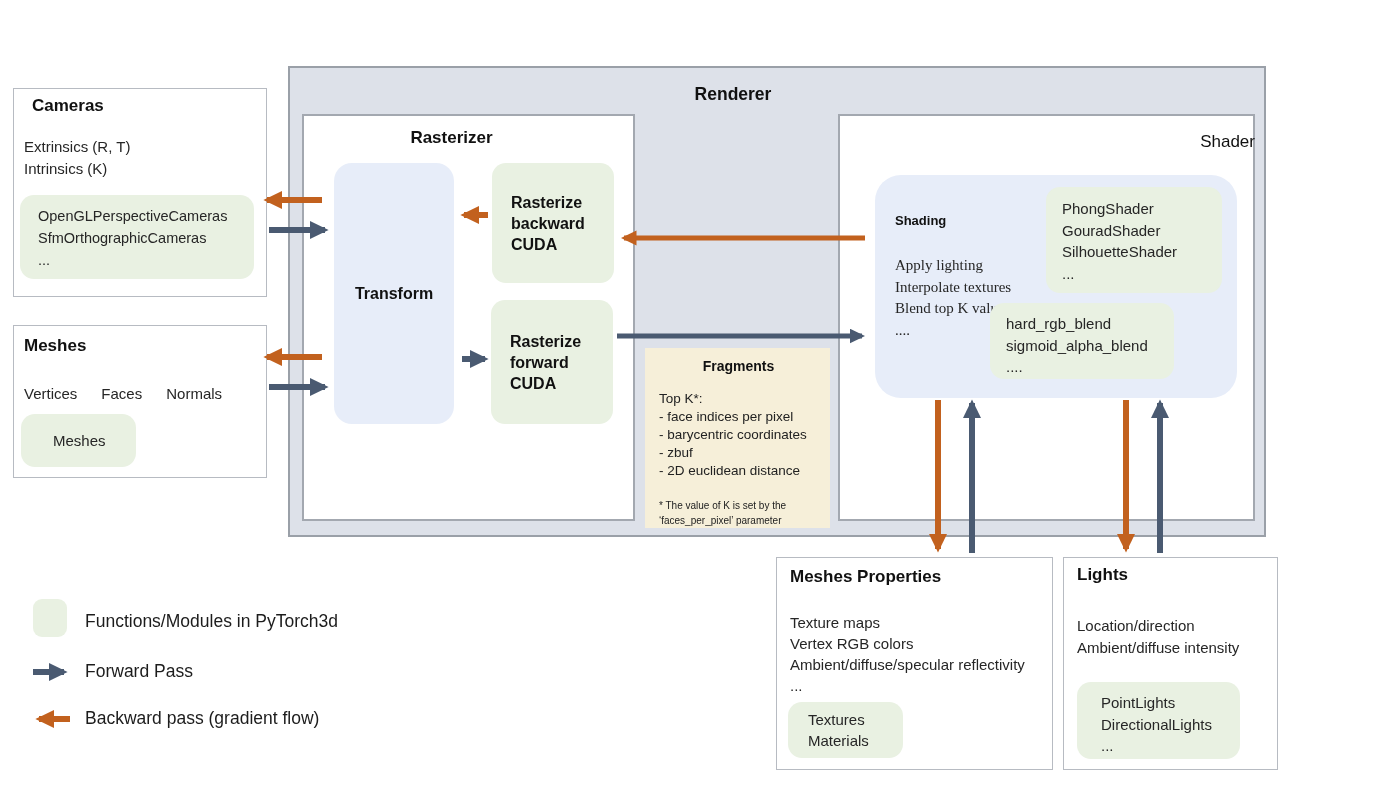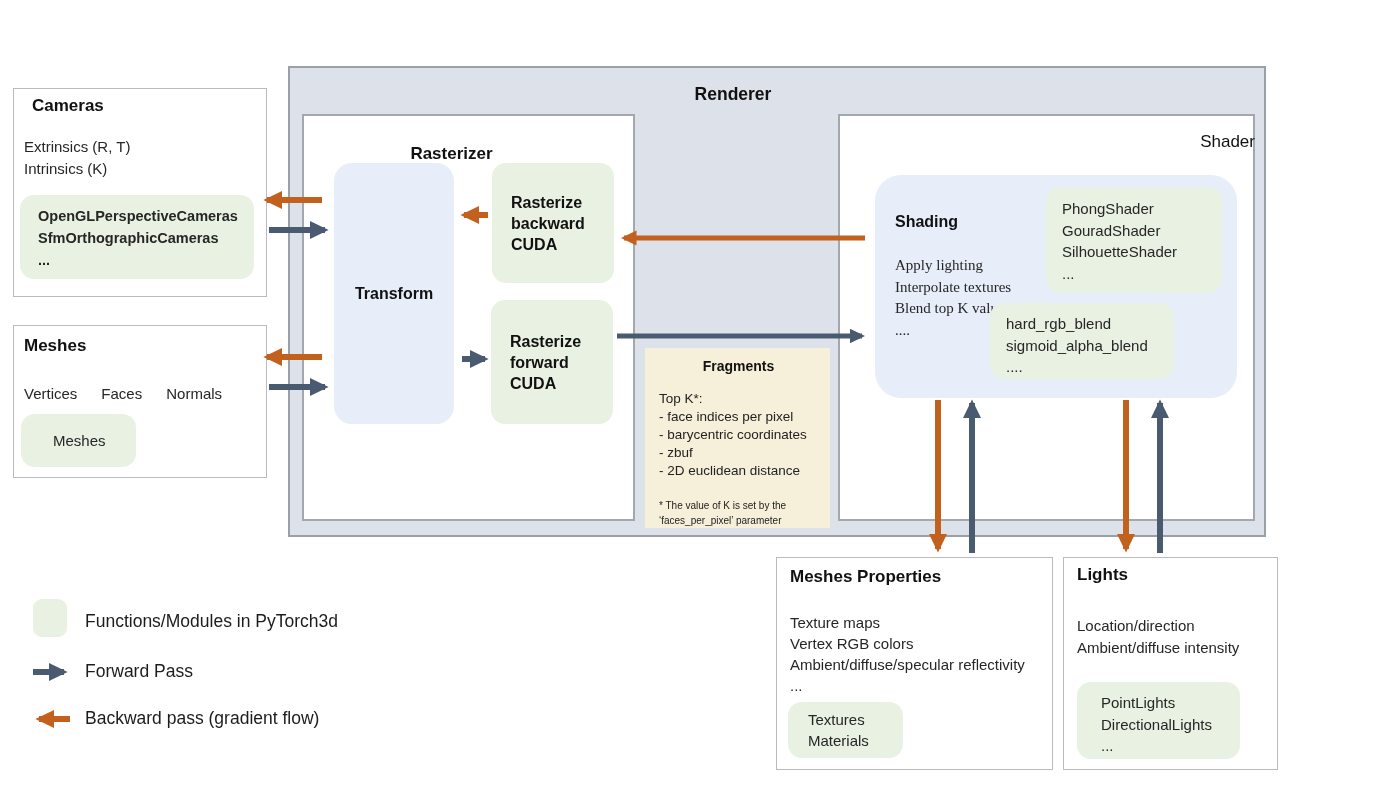--- a/index.html
+++ b/index.html
@@ -6,49 +6,49 @@
   .canvas{
     position:relative;width:1400px;height:788px;background:#ffffff;overflow:hidden;
     font-family:"Liberation Sans","DejaVu Sans",sans-serif;color:#262626;
   }
   .abs{position:absolute;}
   
   .renderer-bg{left:288px;top:66px;width:978px;height:471px;background:var(--c-renderer,#dde1e9);border:2px solid var(--c-border,#9aa0a8);box-sizing:border-box;}
   .renderer-title{left:288px;top:84px;width:890px;text-align:center;font-weight:bold;font-size:17.5px;color:#111;}
   .white-panel{background:#ffffff;border:2px solid #a3a8b0;box-sizing:border-box;}
   .rasterizer-panel{left:302px;top:114px;width:333px;height:407px;}
-  .rasterizer-title{left:302px;top:128px;width:299px;text-align:center;font-weight:bold;font-size:17px;color:#111;margin-top:16px;}
+  .rasterizer-title{left:302px;top:128px;width:299px;text-align:center;font-weight:bold;font-size:17px;color:#111;}
   .shader-panel{left:838px;top:114px;width:417px;height:407px;}
   .shader-title{left:838px;top:132px;width:417px;text-align:right;font-weight:normal;font-size:17px;color:#111;}
   
   .blue-box{background:var(--c-blue,#e7edf9);border-radius:18px;}
   .green-box{background:var(--c-green,#e9f1e2);border-radius:14px;}
   .transform-box{left:334px;top:163px;width:120px;height:261px;display:flex;align-items:center;justify-content:center;}
   .module-label{font-weight:bold;font-size:16px;color:#111;line-height:21px;}
   .rast-back-box{left:492px;top:163px;width:122px;height:120px;display:flex;align-items:center;padding-left:19px;box-sizing:border-box;}
   .rast-fwd-box{left:491px;top:300px;width:122px;height:124px;display:flex;align-items:center;padding-left:19px;box-sizing:border-box;}
   
   .fragments-box{left:645px;top:348px;width:185px;height:180px;background:var(--c-tan,#f6efd9);box-sizing:border-box;padding:10px 12px 8px 14px;}
   .fragments-title{text-align:center;font-weight:bold;font-size:14px;color:#111;margin-bottom:16px;}
   .fragments-line{font-size:13.5px;line-height:18px;color:#222;}
   .fragments-footnote{margin-top:19px;font-size:10px;line-height:14.5px;color:#222;}
   
   .shading-panel{left:875px;top:175px;width:362px;height:223px;border-radius:26px;}
-  .shading-title{left:895px;top:213px;font-weight:bold;font-size:16px;color:#111;}
+  .shading-title{left:895px;top:213px;font-weight:bold;font-size:13px;color:#111;}
   .shading-lines{left:895px;top:255px;font-size:15px;line-height:21.5px;font-family:Liberation Serif, serif;}
   .green-shaders{left:1046px;top:187px;width:176px;height:106px;padding:11px 0 0 16px;box-sizing:border-box;font-size:15px;line-height:21.5px;}
   .green-blend{left:990px;top:303px;width:184px;height:76px;padding:10px 0 0 16px;box-sizing:border-box;font-size:15px;line-height:21.5px;}
   
   .io-box{background:#fff;border:1px solid #b7bbc2;box-sizing:border-box;}
   .cameras-box{left:13px;top:88px;width:254px;height:209px;}
   .meshes-box{left:13px;top:325px;width:254px;height:153px;}
   .io-title{font-weight:bold;font-size:17px;color:#111;}
   .cameras-title{left:32px;top:96px;}
   .cameras-lines{left:24px;top:136px;font-size:15px;line-height:22px;}
-  .cameras-green{left:20px;top:195px;width:234px;height:84px;padding:10px 0 0 18px;box-sizing:border-box;font-size:14.5px;line-height:22px;font-weight:bold;}
+  .cameras-green{left:20px;top:195px;width:234px;height:84px;padding:10px 0 0 18px;box-sizing:border-box;font-size:14.5px;line-height:22px;}
   .meshes-title{left:24px;top:336px;}
   .meshes-attrs{left:24px;top:385px;display:flex;gap:24px;font-size:15px;}
   .meshes-green{left:21px;top:414px;width:115px;height:53px;display:flex;align-items:center;padding-left:32px;box-sizing:border-box;font-size:15px;}
   
   .props-box{left:776px;top:557px;width:277px;height:213px;}
   .props-title{left:790px;top:567px;}
   .props-lines{left:790px;top:612px;font-size:15px;line-height:21px;}
   .props-green{left:788px;top:702px;width:115px;height:56px;padding:7px 0 0 20px;box-sizing:border-box;font-size:15px;line-height:21px;}
   .lights-box{left:1063px;top:557px;width:215px;height:213px;}
   .lights-title{left:1077px;top:565px;}

